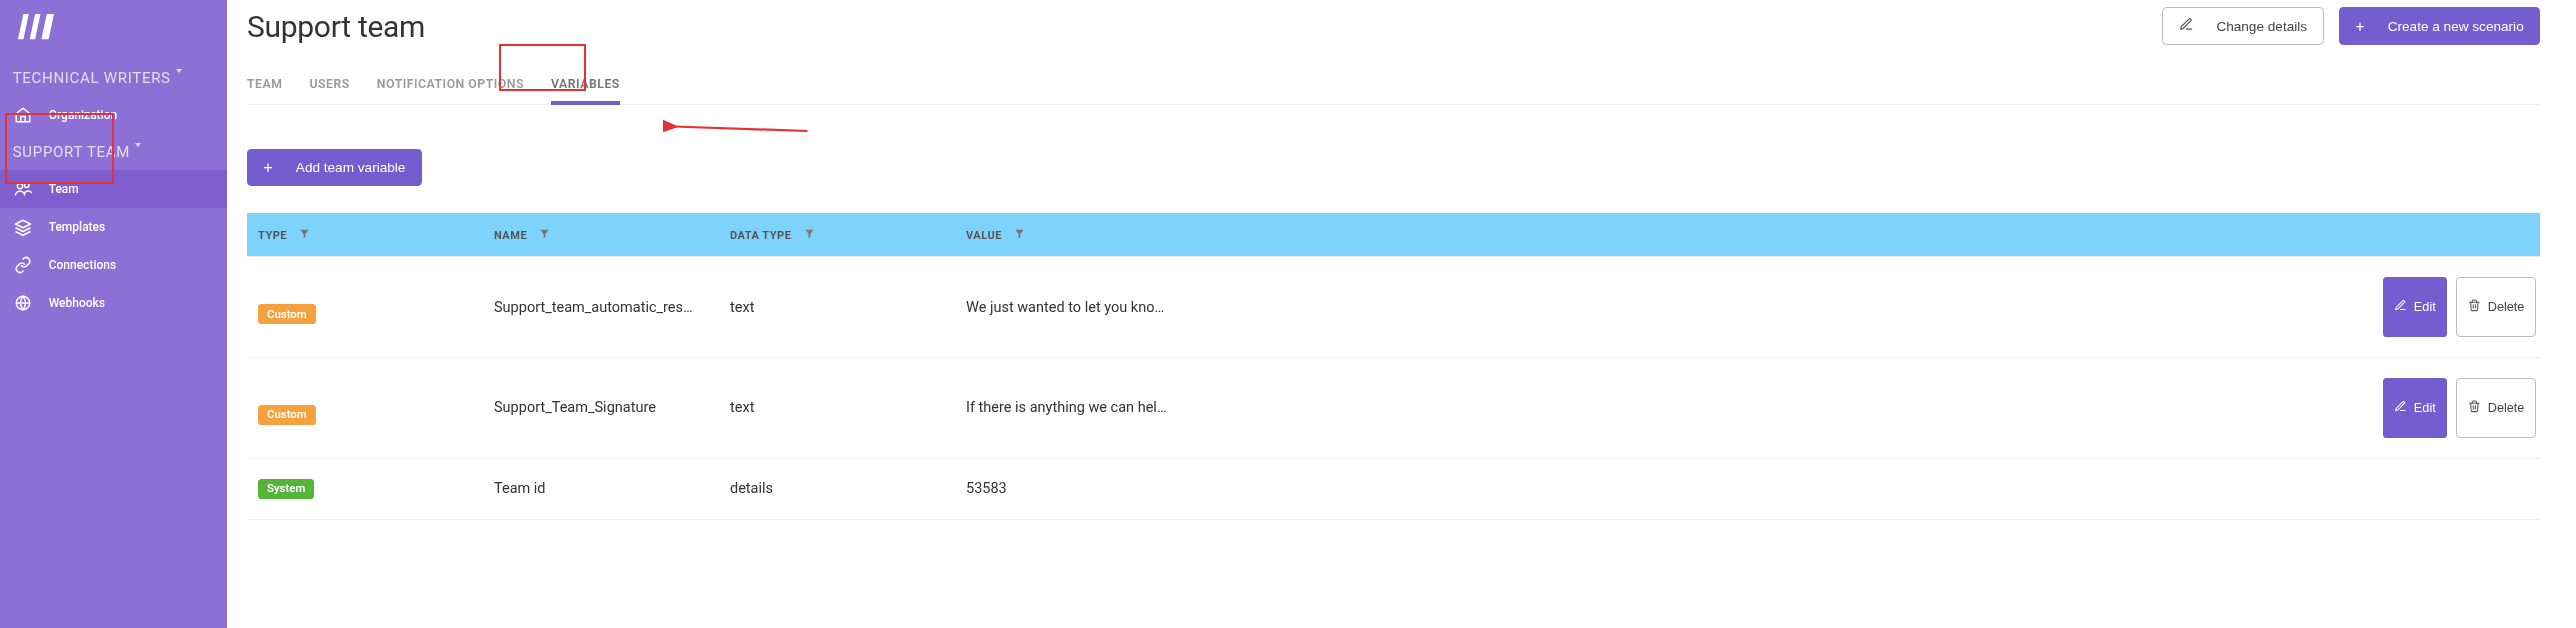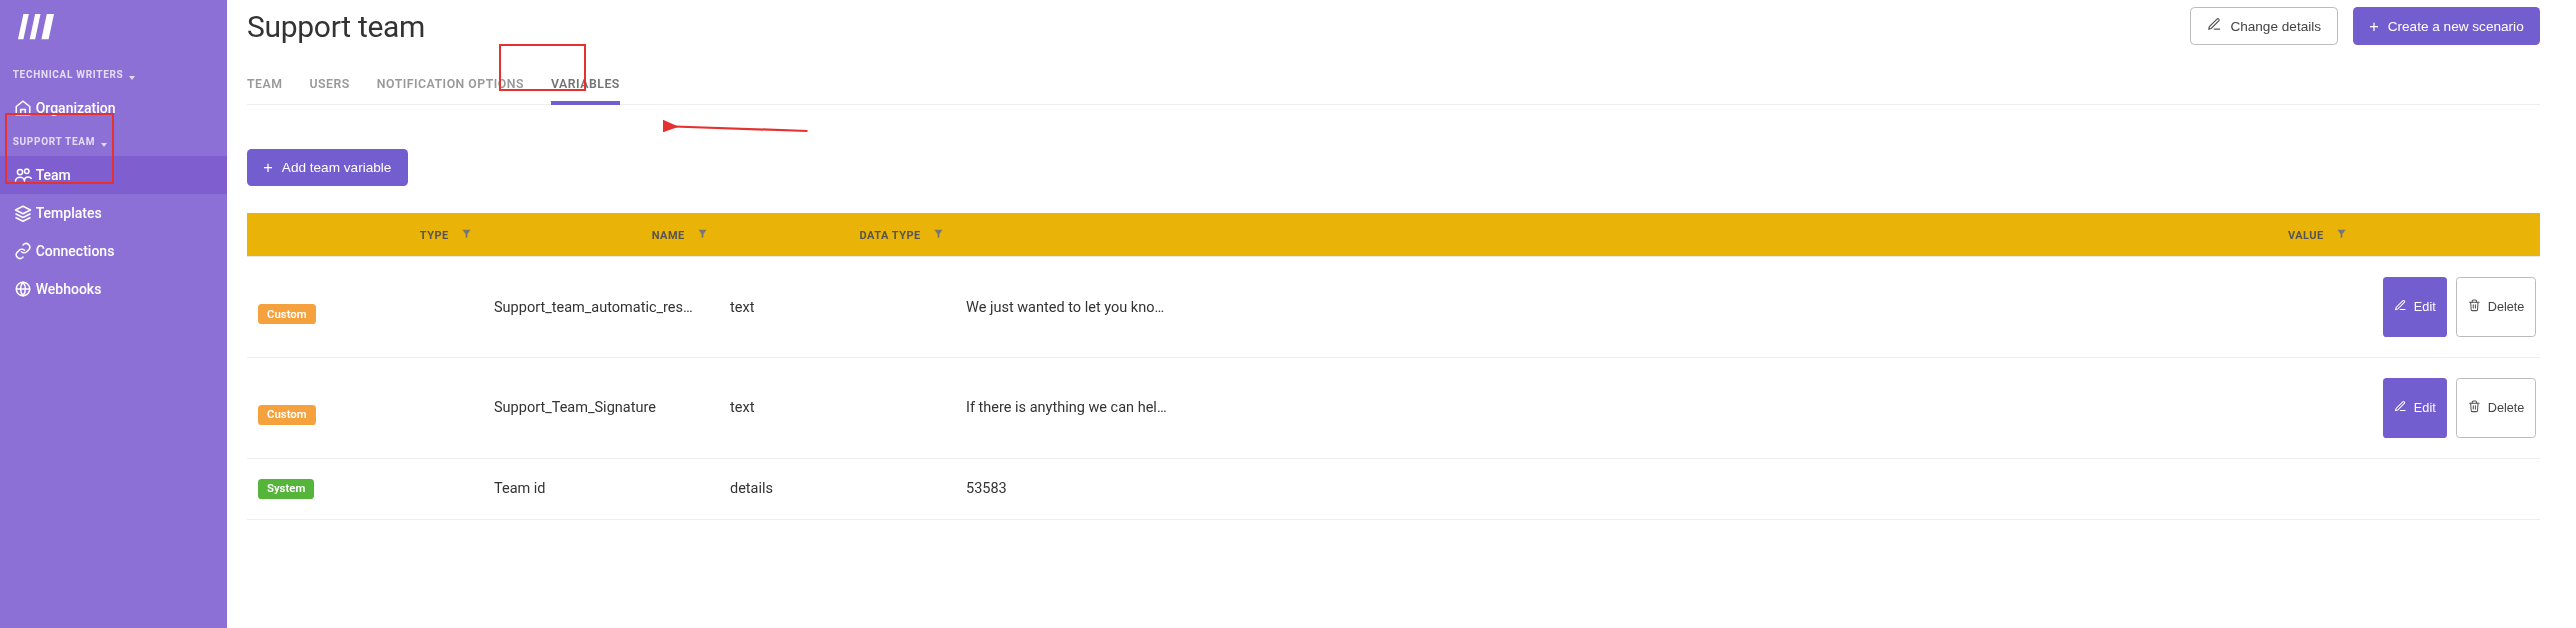--- a/index.html
+++ b/index.html
@@ -3,53 +3,53 @@
 <meta charset="utf-8">
 <style>
   * { box-sizing: border-box; margin: 0; padding: 0; }
   html, body { height: 100%; font-family: -apple-system, BlinkMacSystemFont, "Segoe UI", Roboto, sans-serif; font-size: 12.7px; color: #222; }
   body { display: flex; width: 2576px; height: 629px; background: #fff; }
 
   
   .sidebar { width: 227px; background: #8d70d6; color: #fff; display: flex; flex-direction: column; padding-top: 9px; }
   .logo { padding: 5.4px 18px 20px 18px; }
   .logo svg { display: block; }
-  .sidebar-section-label { font-size: 10px; font-weight: 700; letter-spacing: 0.7px; padding: 9px 12.7px 9px 12.7px; color: #e4dcf4; display: flex; align-items: flex-end; gap: 5.4px; text-transform: uppercase; cursor: pointer; }
-  .sidebar-item { display: flex; align-items: center; gap: 3px; padding: 9px 12.7px; font-size: 14px; font-weight: 500; cursor: pointer; }
+  .sidebar-section-label { font-size: 15px; font-weight: 400; letter-spacing: 0.7px; padding: 9px 12.7px 9px 12.7px; color: #e4dcf4; display: flex; align-items: flex-start; gap: 5.4px; text-transform: uppercase; cursor: pointer; }
+  .sidebar-item { display: flex; align-items: center; gap: 16px; padding: 9px 12.7px; font-size: 12px; font-weight: 500; cursor: pointer; }
   .sidebar-item.active { background: #7f5fcf; }
   .sidebar-item .icon { width: 20px; height: 20px; display: flex; align-items: center; justify-content: center; flex-shrink: 0; }
   .caret-down { width: 0; height: 0; border-left: 3.6px solid transparent; border-right: 3.6px solid transparent; border-top: 4.5px solid #e4dcf4; display: inline-block; }
 
   
   .highlight-box { position: absolute; border: 2.7px solid #e63131; background: transparent; pointer-events: none; z-index: 5; }
   .arrow-svg { position: absolute; z-index: 5; pointer-events: none; }
 
   
   .main { flex: 1; background: #fff; padding: 0 36px 0 20px; position: relative; }
   .header-row { display: flex; justify-content: space-between; align-items: center; padding-top: 7.3px; }
   .page-title { font-size: 30px; font-weight: 400; color: #333; letter-spacing: -0.3px; }
   .header-actions { display: flex; gap: 14.5px; }
-  .btn { display: inline-flex; align-items: center; gap: 9px; padding: 9px 16.3px; border-radius: 4.5px; font-size: 13.6px; font-weight: 500; cursor: pointer; border: none; }
+  .btn { display: inline-flex; align-items: center; gap: 23px; padding: 9px 16.3px; border-radius: 4.5px; font-size: 13.6px; font-weight: 500; cursor: pointer; border: none; }
   .btn-outline { background: #fff; border: 0.9px solid #bbb; color: #444; }
   .btn-primary { background: #725ecf; color: #fff; }
   .btn-primary .plus, .btn .plus { font-size: 16.3px; font-weight: 400; }
   .btn-sm { padding: 21px 11px; font-size: 12.7px; gap: 7.3px; border-radius: 3.6px; }
 
   
   .tabs { display: flex; gap: 27px; margin-top: 25.4px; border-bottom: 0.9px solid #eee; }
   .tab { padding: 7.3px 0 12.7px 0; font-size: 12.3px; font-weight: 600; letter-spacing: 0.5px; color: #999; cursor: pointer; position: relative; }
   .tab.active { color: #737373; }
   .tab.active::after { content: ""; position: absolute; left: 0; right: 0; bottom: -0.9px; height: 3.6px; background: #725ecf; }
 
   
   .action-row { margin-top: 44px; margin-bottom: 27px; display: flex; align-items: center; }
 
   
   .table { width: 100%; border-collapse: collapse; }
-  .table thead th { text-align: right; font-size: 11px; font-weight: 700; letter-spacing: 0.5px; color: #555; padding: 14.5px 11px; background: #eab308; border-bottom: 0.9px solid #e8e8e8; }
+  .table thead th { text-align: left; font-size: 11px; font-weight: 700; letter-spacing: 0.5px; color: #555; padding: 14.5px 11px; background: #7dd3fc; border-bottom: 0.9px solid #e8e8e8; }
   .table thead th .filter-icon { margin-left: 9px; color: #888; }
   .table tbody td { padding: 20px 11px; border-bottom: 0.9px solid #eee; font-size: 14.5px; color: #333; vertical-align: middle; }
   .badge { display: inline-block; padding: 2.7px 9px 3.6px 9px; border-radius: 3.6px; font-size: 11.4px; font-weight: 600; color: #fff; }
   .badge-custom { background: #f5a13d; margin-top: 14px; }
   .badge-system { background: #55b43a; }
   .row-actions { display: flex; gap: 9px; justify-content: flex-end; }
   .table td.actions-cell { text-align: right; padding-right: 3.6px; }
 
   .col-type { width: 236px; }
   .col-name { width: 236px; }

